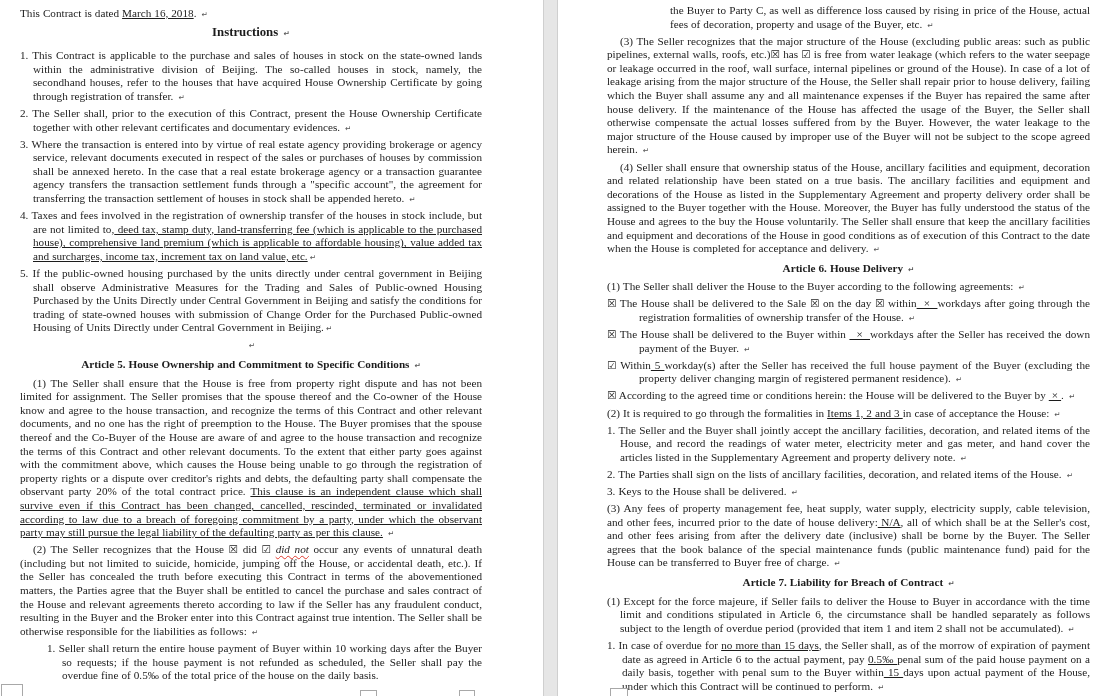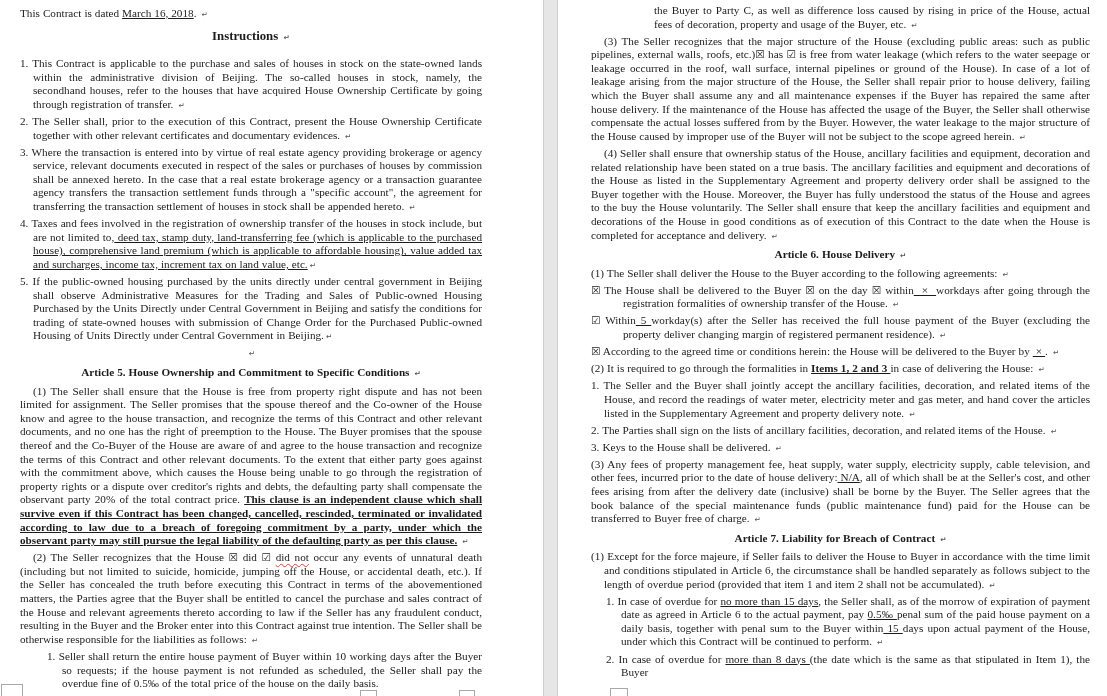--- a/index.html
+++ b/index.html
@@ -5,38 +5,38 @@
   html,body{margin:0;padding:0;}
   body{
     width:1107px;height:696px;overflow:hidden;background:#ffffff;
     font-family:"Liberation Serif","DejaVu Serif",serif;color:#1c1c1c;
     position:relative;
   }
   .doc{display:flex;width:1107px;height:604px;}
   .page{background:#fff;box-sizing:border-box;overflow:hidden;height:696px;}
   .page.left{width:543px;padding:7px 61px 0 20px;}
   .divider{width:15px;height:696px;background:#e6e6e6;border-left:1px solid #cfcfcf;border-right:1px solid #cfcfcf;box-sizing:border-box;flex:none;}
-  .page.right{flex:1;padding:4px 17px 0 33px;}
+  .page.right{flex:1;padding:4px 17px 0 49px;}
   .blk{font-size:11.2px;line-height:13.6px;text-align:justify;margin:0 0 2.5px 0;word-spacing:0.2px;}
   .blk.dateline{text-align:left;}
   .blk.title{font-size:14.8px;line-height:18px;font-weight:bold;text-align:center;margin:3px 0 4px;}
-  .blk.subtitle{font-size:12.8px;line-height:24px;font-weight:bold;text-align:center;margin:0 0 7px;}
+  .blk.subtitle{font-size:12.8px;line-height:16px;font-weight:bold;text-align:center;margin:0 0 7px;}
   .blk.article{font-weight:bold;text-align:center;margin:5px 0 4px;}
   .blk.blank{text-align:center;}
   .blk.para{text-indent:13px;}
   .blk.hang{padding-left:13px;text-indent:-13px;}
   .blk.inner{margin-left:27px;padding-left:15px;text-indent:-15px;}
   .blk.cbx{padding-left:32px;text-indent:-32px;}
-  .blk.listb{margin-left:15px;padding-left:15px;text-indent:-15px;}
+  .blk.listb{padding-left:15px;text-indent:-15px;}
   .blk.cont{padding-left:63px;}
   .blk.flush{}
-  .b{font-weight:bold;}
+  .b{font-weight:normal;}
   .u{text-decoration:underline;}
   .i{}
-  .sq{text-decoration:underline wavy #e03a2f 1px;text-underline-offset:2px;}
+  .sq{text-decoration:underline wavy #e03a2f 1px;text-underline-offset:2px;font-style:italic;}
   .cb{font-family:"DejaVu Sans",sans-serif;font-size:10.5px;}
   .mark{font-family:"DejaVu Sans",sans-serif;font-size:7.5px;color:#555;margin-left:2px;}
   .cutoff-box{position:absolute;background:#fff;border:1px solid #a8a8a8;}
   #cut1{left:1px;top:684px;width:20px;height:12px;}
   #cut2{left:360px;top:690px;width:15px;height:6px;}
   #cut3{left:459px;top:690px;width:14px;height:6px;}
   #cut4{left:610px;top:688px;width:16px;height:8px;}
 </style>
 </head>
 <body>
@@ -56,24 +56,25 @@
       <div class="blk para"><span>(2) The Seller recognizes that the House </span><span class="cb">☒</span><span> did </span><span class="cb">☑</span><span> </span><span class="sq">did not</span><span> occur any events of unnatural death (including but not limited to suicide, homicide, jumping off the House, or accidental death, etc.). If the Seller has concealed the truth before executing this Contract in terms of the abovementioned matters, the Parties agree that the Buyer shall be entitled to cancel the purchase and sales contract of the House and relevant agreements thereto according to law if the Seller has any fraudulent conduct, resulting in the Buyer and the Broker enter into this Contract against true intention. The Seller shall be otherwise responsible for the liabilities as follows: </span><span class="mark">↵</span></div>
       <div class="blk inner"><span>1. Seller shall return the entire house payment of Buyer within 10 working days after the Buyer so requests; if the house payment is not refunded as scheduled, the Seller shall pay the overdue fine of 0.5‰ of the total price of the house on the daily basis. </span></div>
     </div>
   <div class="divider"></div>
   <div class="page right">
       <div class="blk cont"><span>the Buyer to Party C, as well as difference loss caused by rising in price of the House, actual fees of decoration, property and usage of the Buyer, etc. </span><span class="mark">↵</span></div>
       <div class="blk para"><span>(3) The Seller recognizes that the major structure of the House (excluding public areas: such as public pipelines, external walls, roofs, etc.)</span><span class="cb">☒</span><span> has </span><span class="cb">☑</span><span> is free from water leakage (which refers to the water seepage or leakage occurred in the roof, wall surface, internal pipelines or ground of the House). In case of a lot of leakage arising from the major structure of the House, the Seller shall repair prior to house delivery, failing which the Buyer shall assume any and all maintenance expenses if the Buyer has repaired the same after house delivery. If the maintenance of the House has affected the usage of the Buyer, the Seller shall otherwise compensate the actual losses suffered from by the Buyer. However, the water leakage to the major structure of the House caused by improper use of the Buyer will not be subject to the scope agreed herein. </span><span class="mark">↵</span></div>
       <div class="blk para"><span>(4) Seller shall ensure that ownership status of the House, ancillary facilities and equipment, decoration and related relationship have been stated on a true basis. The ancillary facilities and equipment and decorations of the House as listed in the Supplementary Agreement and property delivery order shall be assigned to the Buyer together with the House. Moreover, the Buyer has fully understood the status of the House and agrees to the buy the House voluntarily. The Seller shall ensure that keep the ancillary facilities and equipment and decorations of the House in good conditions as of execution of this Contract to the date when the House is completed for acceptance and delivery. </span><span class="mark">↵</span></div>
       <div class="blk article"><span>Article 6. House Delivery </span><span class="mark">↵</span></div>
       <div class="blk flush"><span>(1) The Seller shall deliver the House to the Buyer according to the following agreements: </span><span class="mark">↵</span></div>
-      <div class="blk cbx"><span class="cb">☒</span><span> The House shall be delivered to the Buyer </span><span class="cb">☒</span><span> on the day </span><span class="cb">☒</span><span> within</span><span class="u">&nbsp;&nbsp;×&nbsp;&nbsp;</span><span>workdays after going through the registration formalities of ownership transfer of the House. </span><span class="mark">↵</span></div>
+      <div class="blk cbx"><span class="cb">☒</span><span> The House shall be delivered to the Sale </span><span class="cb">☒</span><span> on the day </span><span class="cb">☒</span><span> within</span><span class="u">&nbsp;&nbsp;×&nbsp;&nbsp;</span><span>workdays after going through the registration formalities of ownership transfer of the House. </span><span class="mark">↵</span></div>
+      <div class="blk cbx"><span class="cb">☒</span><span> The House shall be delivered to the Buyer within </span><span class="u">&nbsp;&nbsp;×&nbsp;&nbsp;</span><span>workdays after the Seller has received the down payment of the Buyer. </span><span class="mark">↵</span></div>
       <div class="blk cbx"><span class="cb">☑</span><span> Within</span><span class="u">&nbsp;5&nbsp;</span><span>workday(s) after the Seller has received the full house payment of the Buyer (excluding the property deliver changing margin of registered permanent residence). </span><span class="mark">↵</span></div>
       <div class="blk cbx"><span class="cb">☒</span><span> According to the agreed time or conditions herein: the House will be delivered to the Buyer by </span><span class="u">&nbsp;×&nbsp;</span><span>. </span><span class="mark">↵</span></div>
-      <div class="blk flush"><span>(2) It is required to go through the formalities in </span><span class="b u">Items 1, 2 and 3 </span><span>in case of delivering the House: </span><span class="mark">↵</span></div>
+      <div class="blk flush"><span>(2) It is required to go through the formalities in </span><span class="b u">Items 1, 2 and 3 </span><span>in case of acceptance the House: </span><span class="mark">↵</span></div>
       <div class="blk hang"><span>1. The Seller and the Buyer shall jointly accept the ancillary facilities, decoration, and related items of the House, and record the readings of water meter, electricity meter and gas meter, and hand cover the articles listed in the Supplementary Agreement and property delivery note. </span><span class="mark">↵</span></div>
       <div class="blk hang"><span>2. The Parties shall sign on the lists of ancillary facilities, decoration, and related items of the House. </span><span class="mark">↵</span></div>
       <div class="blk hang"><span>3. Keys to the House shall be delivered. </span><span class="mark">↵</span></div>
       <div class="blk flush"><span>(3) Any fees of property management fee, heat supply, water supply, electricity supply, cable television, and other fees, incurred prior to the date of house delivery:</span><span class="u"> N/A</span><span>, all of which shall be at the Seller's cost, and other fees arising from after the delivery date (inclusive) shall be borne by the Buyer. The Seller agrees that the book balance of the special maintenance funds (public maintenance fund) paid for the House can be transferred to Buyer free of charge. </span><span class="mark">↵</span></div>
       <div class="blk article"><span>Article 7. Liability for Breach of Contract </span><span class="mark">↵</span></div>
       <div class="blk hang"><span>(1) Except for the force majeure, if Seller fails to deliver the House to Buyer in accordance with the time limit and conditions stipulated in Article 6, the circumstance shall be handled separately as follows subject to the length of overdue period (provided that item 1 and item 2 shall not be accumulated). </span><span class="mark">↵</span></div>
       <div class="blk listb"><span>1. In case of overdue for </span><span class="u">no more than 15 days</span><span>, the Seller shall, as of the morrow of expiration of payment date as agreed in Article 6 to the actual payment, pay </span><span class="u">0.5‰&nbsp;</span><span>penal sum of the paid house payment on a daily basis, together with penal sum to the Buyer within</span><span class="u">&nbsp;15&nbsp;</span><span>days upon actual payment of the House, under which this Contract will be continued to perform. </span><span class="mark">↵</span></div>
       <div class="blk listb"><span>2. In case of overdue for </span><span class="u">more than 8 days </span><span>(the date which is the same as that stipulated in Item 1), the Buyer</span></div>
     </div>
 </div>

